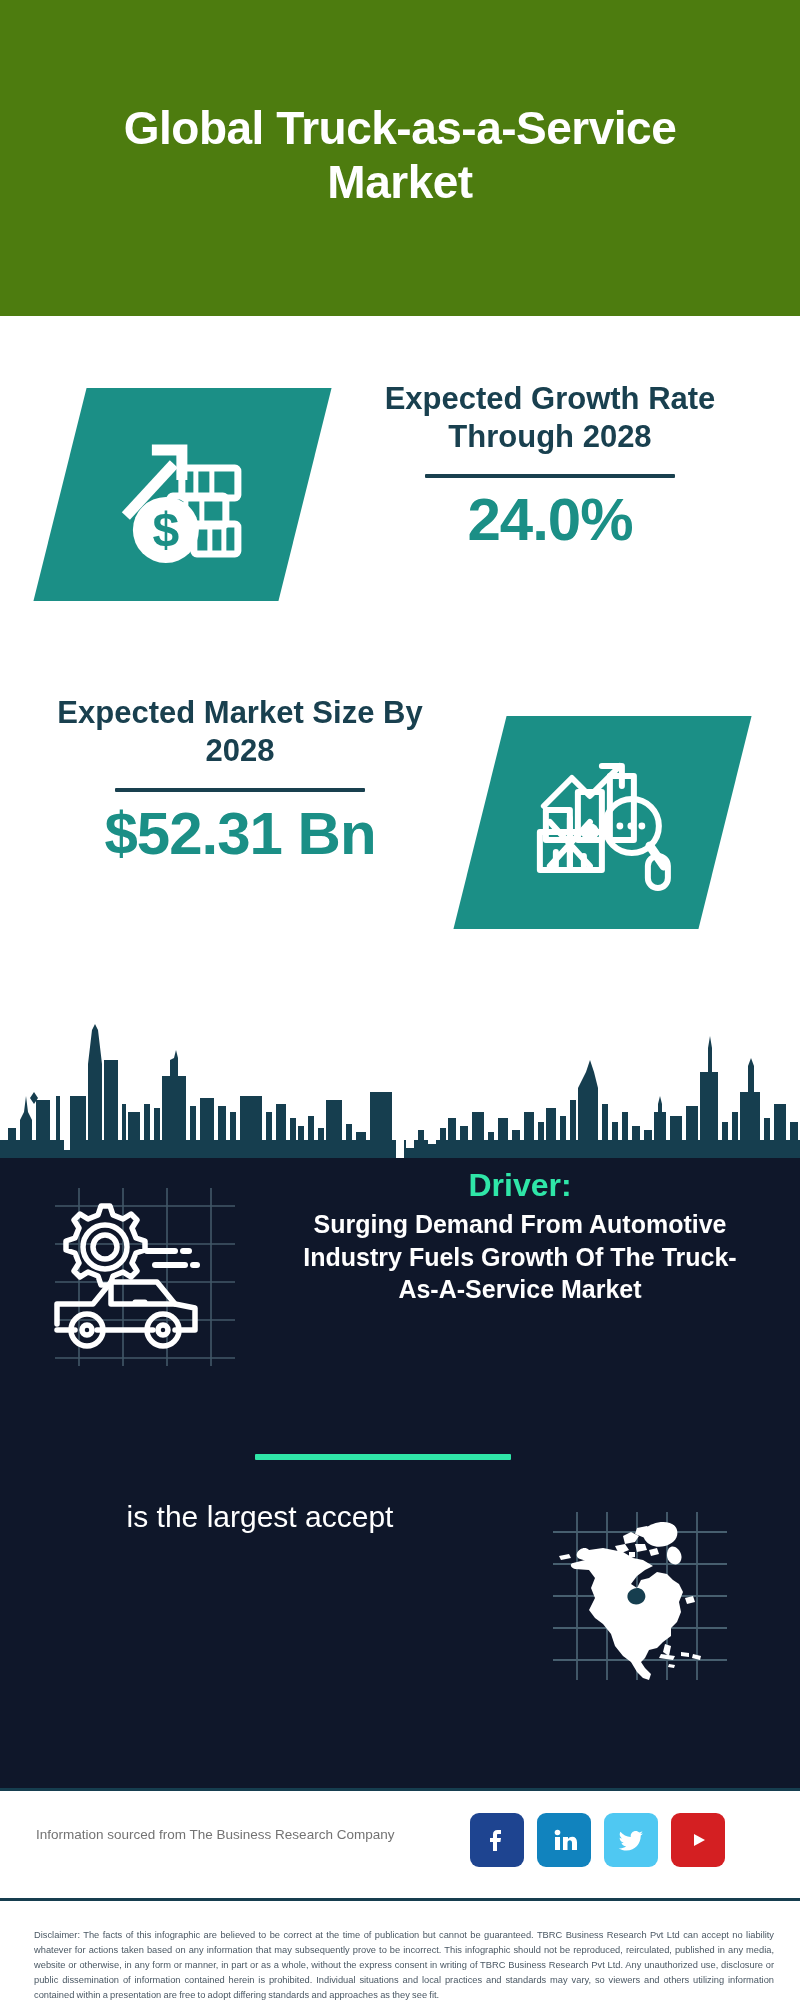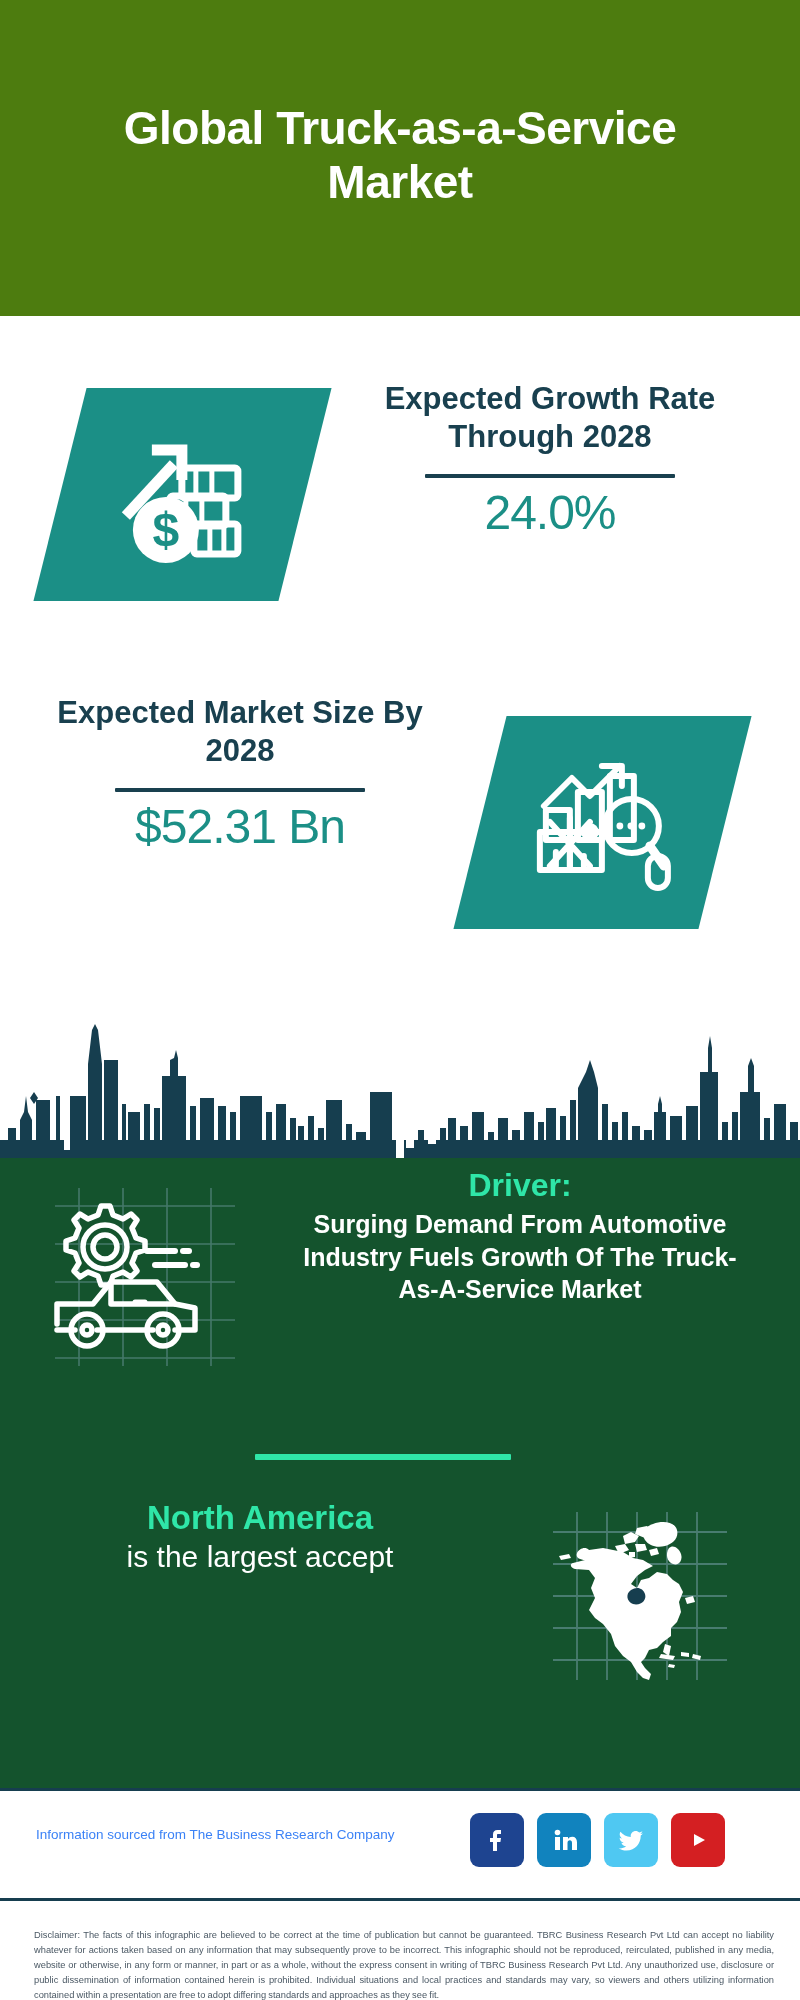--- a/index.html
+++ b/index.html
@@ -38,38 +38,38 @@
   .block1-text{
     position:absolute;left:340px;top:64px;width:420px;text-align:center;
   }
   .kpi-label{
     color:#19404f;font-size:31px;font-weight:bold;line-height:1.22;
   }
   .rule{
     width:250px;height:4px;background:#19404f;margin:18px auto 10px auto;border-radius:1px;
   }
   .kpi-value{
-    color:#1b8f86;font-size:48px;font-weight:normal;line-height:1.05;letter-spacing:-1px;
+    color:#1b8f86;font-size:60px;font-weight:bold;line-height:1.05;letter-spacing:-1px;
   }
 
   .block2-text{
     position:absolute;left:25px;top:378px;width:430px;text-align:center;
   }
   .block2{position:absolute;left:480px;top:400px;width:245px;height:213px;}
 
   
   .skyline{
     position:absolute;left:0;top:1000px;width:800px;height:180px;
     line-height:0;
   }
   .skyline svg{display:block;width:800px;height:180px;}
 
   
   .dark-zone{
-    position:absolute;left:0;top:1158px;width:800px;height:630px;background:#14532d;
+    position:absolute;left:0;top:1158px;width:800px;height:630px;background:#0f172a;
   }
 
   .driver-icon{position:absolute;left:35px;top:20px;width:220px;height:190px;}
   .driver-text{
     position:absolute;left:290px;top:8px;width:460px;text-align:center;
   }
   .accent-head{
     color:#2fe6a8;font-size:32px;font-weight:bold;line-height:1.2;
   }
   .dark-body{
@@ -89,21 +89,21 @@
 
   .map-wrap{position:absolute;left:545px;top:348px;width:190px;height:180px;}
 
   
   .footer{
     position:absolute;left:0;top:1788px;width:800px;height:110px;background:#ffffff;
     border-top:3px solid #163e4f;
   }
   .footer-txt{
     position:absolute;left:36px;top:32px;width:480px;
-    color:#3b82f6;font-size:13.5px;line-height:1.72;
+    color:#737373;font-size:13.5px;line-height:1.72;
   }
   .social{
     position:absolute;left:470px;top:22px;display:flex;gap:13px;align-items:center;
   }
   .sicon{width:54px;height:54px;border-radius:9px;display:flex;align-items:center;justify-content:center;}
   .s-fb{background:#1e4490;}
   .s-li{background:#1183be;}
   .s-tw{background:#4fc8f2;}
   .s-yt{background:#d41f22;}
 
@@ -300,21 +300,20 @@
     </div>
 
     <div class="driver-text">
       <div class="accent-head">Driver:</div>
       <div class="dark-body">Surging Demand From Automotive Industry Fuels Growth Of The Truck-As-A-Service Market</div>
     </div>
 
     <div class="divider"></div>
 
     <div class="region-text">
-      <div class="region-name">North America</div>
       <div class="region-sub">is the largest accept</div>
     </div>
 
     <div class="map-wrap">
       <svg width="190" height="180" viewBox="0 0 190 180">
         <g stroke="#7fa6b3" stroke-width="1.8" opacity="0.5">
           <line x1="8" y1="26" x2="182" y2="26"></line>
           <line x1="8" y1="58" x2="182" y2="58"></line>
           <line x1="8" y1="90" x2="182" y2="90"></line>
           <line x1="8" y1="122" x2="182" y2="122"></line>

